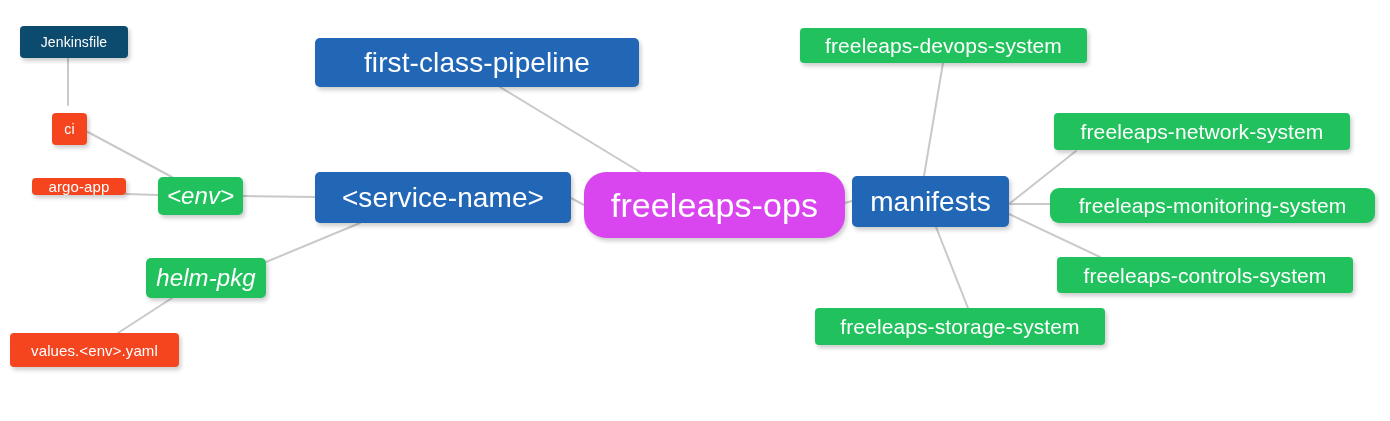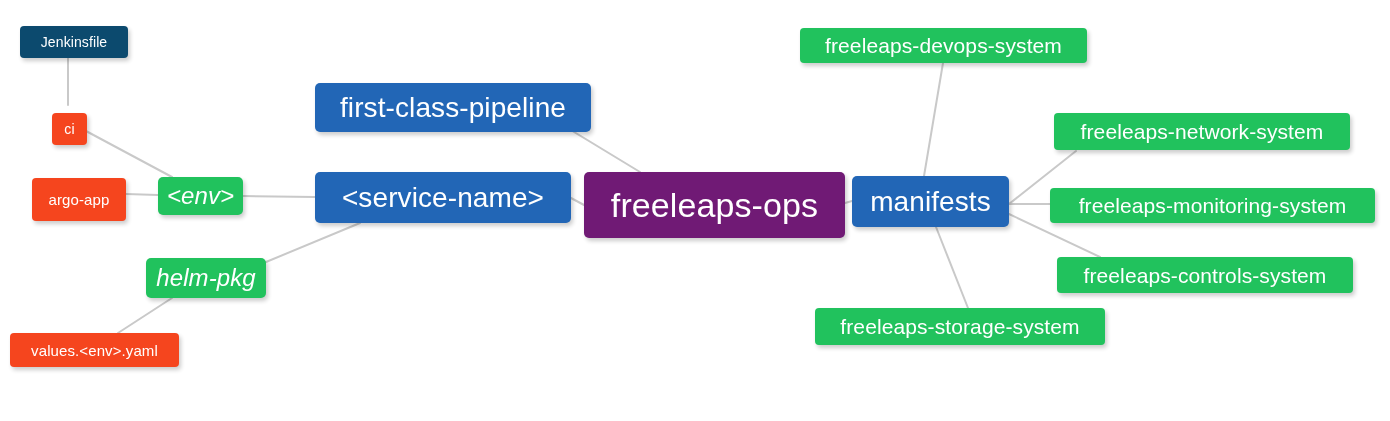--- a/index.html
+++ b/index.html
@@ -60,57 +60,57 @@
       <line x1="172" y1="177" x2="86" y2="131" stroke="#c9c9c9" stroke-width="2" stroke-linecap="round"></line>
       <line x1="68" y1="105" x2="68" y2="58" stroke="#c9c9c9" stroke-width="2" stroke-linecap="round"></line>
       <line x1="172" y1="298" x2="118" y2="333" stroke="#c9c9c9" stroke-width="2" stroke-linecap="round"></line>
       <line x1="924" y1="176" x2="943" y2="63" stroke="#c9c9c9" stroke-width="2" stroke-linecap="round"></line>
       <line x1="1009" y1="204" x2="1076" y2="151" stroke="#c9c9c9" stroke-width="2" stroke-linecap="round"></line>
       <line x1="1009" y1="204" x2="1050" y2="204" stroke="#c9c9c9" stroke-width="2" stroke-linecap="round"></line>
       <line x1="1009" y1="214" x2="1100" y2="257" stroke="#c9c9c9" stroke-width="2" stroke-linecap="round"></line>
       <line x1="936" y1="227" x2="968" y2="308" stroke="#c9c9c9" stroke-width="2" stroke-linecap="round"></line>
     </svg>
   <div id="node-layer">
-      <div class="node tier-root" style="left: 584px; top: 172px; width: 261px; height: 66px; background: #701a75;">
+      <div class="node tier-root" style="left: 584px; top: 172px; width: 261px; height: 66px; background: #d946ef; border-radius: 22px;">
         <span>freeleaps-ops</span>
       </div>
       <div class="node tier-main" style="left: 315px; top: 172px; width: 256px; height: 51px; background: rgb(34, 102, 182); align-items: center;">
         <span>&lt;service-name&gt;</span>
       </div>
       <div class="node tier-main" style="left: 852px; top: 176px; width: 157px; height: 51px; background: rgb(34, 102, 182);">
         <span>manifests</span>
       </div>
-      <div class="node tier-main" style="left: 315px; top: 38px; width: 276px; height: 49px; background: rgb(34, 102, 182); margin-top: 45px;">
+      <div class="node tier-main" style="left: 315px; top: 38px; width: 324px; height: 49px; background: rgb(34, 102, 182);">
         <span>first-class-pipeline</span>
       </div>
       <div class="node tier-sub" style="left: 158px; top: 177px; width: 85px; height: 38px; background: rgb(33, 194, 93);">
         <span>&lt;env&gt;</span>
       </div>
       <div class="node tier-sub" style="left: 146px; top: 258px; width: 120px; height: 40px; background: rgb(33, 194, 93);">
         <span>helm-pkg</span>
       </div>
       <div class="node tier-tiny" style="left: 52px; top: 105px; width: 35px; height: 32px; background: rgb(245, 69, 30); margin-top: 8px;">
         <span>ci</span>
       </div>
-      <div class="node tier-small" style="left: 32px; top: 178px; width: 94px; height: 43px; background: rgb(245, 69, 30);">
+      <div class="node tier-small" style="left: 32px; top: 178px; width: 94px; height: 17px; background: rgb(245, 69, 30);">
         <span>argo-app</span>
       </div>
       <div class="node tier-small" style="left: 10px; top: 333px; width: 169px; height: 34px; background: rgb(245, 69, 30);">
         <span>values.&lt;env&gt;.yaml</span>
       </div>
       <div class="node tier-tiny" style="left: 20px; top: 26px; width: 108px; height: 32px; background: #0c4a6e;">
         <span>Jenkinsfile</span>
       </div>
       <div class="node tier-leaf" style="left: 800px; top: 28px; width: 287px; height: 35px; background: rgb(33, 194, 93);">
         <span>freeleaps-devops-system</span>
       </div>
       <div class="node tier-leaf" style="left: 1054px; top: 113px; width: 296px; height: 37px; background: rgb(33, 194, 93);">
         <span>freeleaps-network-system</span>
       </div>
-      <div class="node tier-leaf" style="left: 1050px; top: 188px; width: 325px; height: 35px; background: rgb(33, 194, 93);">
+      <div class="node tier-leaf" style="left: 1050px; top: 188px; width: 325px; height: 35px; background: rgb(33, 194, 93); border-radius: 9px;">
         <span>freeleaps-monitoring-system</span>
       </div>
       <div class="node tier-leaf" style="left: 1057px; top: 257px; width: 296px; height: 36px; background: rgb(33, 194, 93);">
         <span>freeleaps-controls-system</span>
       </div>
       <div class="node tier-leaf" style="left: 815px; top: 308px; width: 290px; height: 37px; background: rgb(33, 194, 93);">
         <span>freeleaps-storage-system</span>
       </div>
     </div>
 </div>

